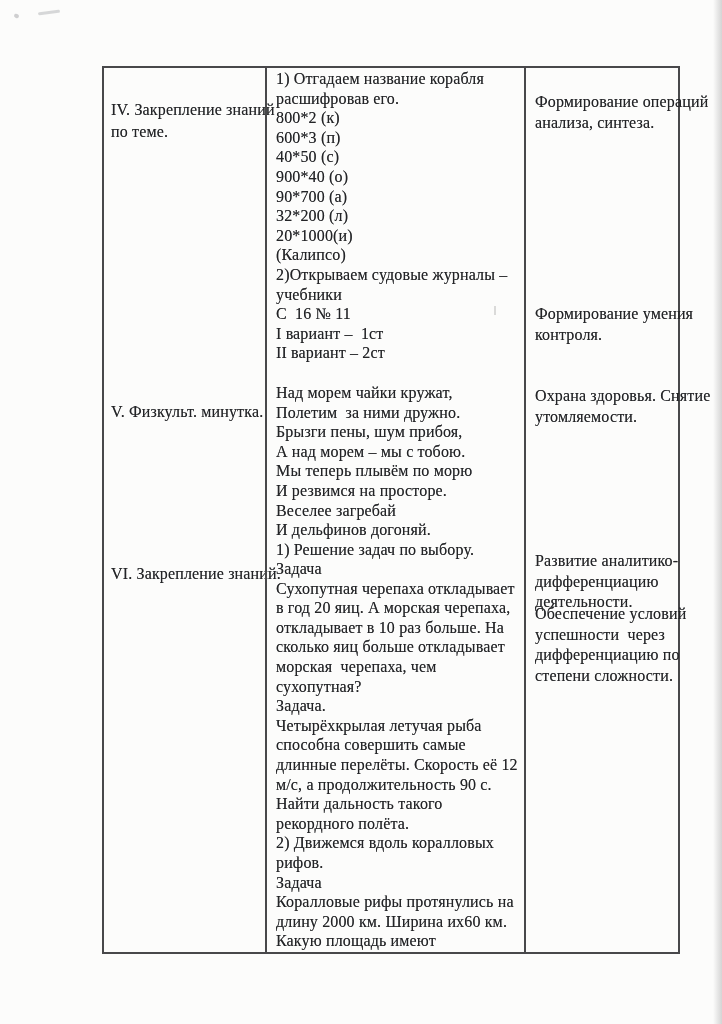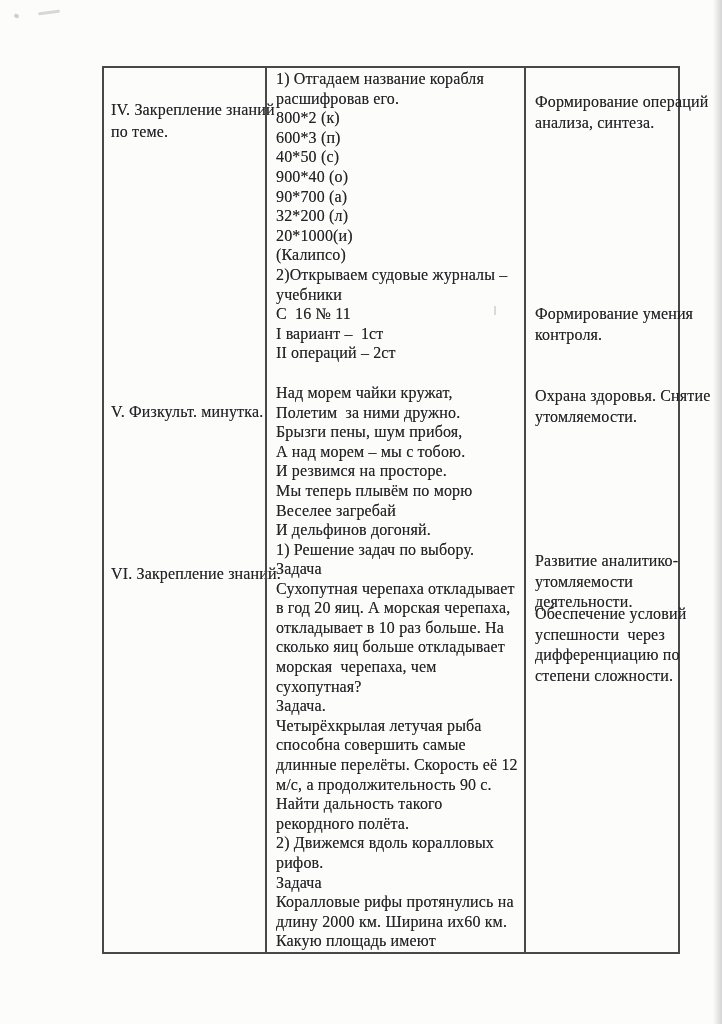--- a/index.html
+++ b/index.html
@@ -87,29 +87,29 @@
           <div class="line">40*50 (с)</div>
           <div class="line">900*40 (о)</div>
           <div class="line">90*700 (а)</div>
           <div class="line">32*200 (л)</div>
           <div class="line">20*1000(и)</div>
           <div class="line">(Калипсо)</div>
           <div class="line">2)Открываем судовые журналы –</div>
           <div class="line">учебники</div>
           <div class="line">С  16 № 11</div>
           <div class="line">I вариант –  1ст</div>
-          <div class="line">II операций – 2ст</div>
+          <div class="line">II вариант – 2ст</div>
         </div>
       <div class="block" style="top:315px">
           <div class="line">Над морем чайки кружат,</div>
           <div class="line">Полетим  за ними дружно.</div>
           <div class="line">Брызги пены, шум прибоя,</div>
           <div class="line">А над морем – мы с тобою.</div>
+          <div class="line">Мы теперь плывём по морю</div>
           <div class="line">И резвимся на просторе.</div>
-          <div class="line">Мы теперь плывём по морю</div>
           <div class="line">Веселее загребай</div>
           <div class="line">И дельфинов догоняй.</div>
           <div class="line">1) Решение задач по выбору.</div>
         </div>
       <div class="block" style="top:491px">
           <div class="line">Задача</div>
           <div class="line">Сухопутная черепаха откладывает</div>
           <div class="line">в год 20 яиц. А морская черепаха,</div>
           <div class="line">откладывает в 10 раз больше. На</div>
           <div class="line">сколько яиц больше откладывает</div>
@@ -139,21 +139,21 @@
       <div class="block" style="top:236px">
           <div class="line">Формирование умения</div>
           <div class="line">контроля.</div>
         </div>
       <div class="block" style="top:318px">
           <div class="line">Охрана здоровья. Снятие</div>
           <div class="line">утомляемости.</div>
         </div>
       <div class="block" style="top:483px">
           <div class="line">Развитие аналитико-</div>
-          <div class="line">утомляемости</div>
+          <div class="line">дифференциацию</div>
           <div class="line">деятельности.</div>
         </div>
       <div class="block" style="top:536px">
           <div class="line">Обеспечение условий</div>
           <div class="line">успешности  через</div>
           <div class="line">дифференциацию по</div>
           <div class="line">степени сложности.</div>
         </div>
     </div>
 

